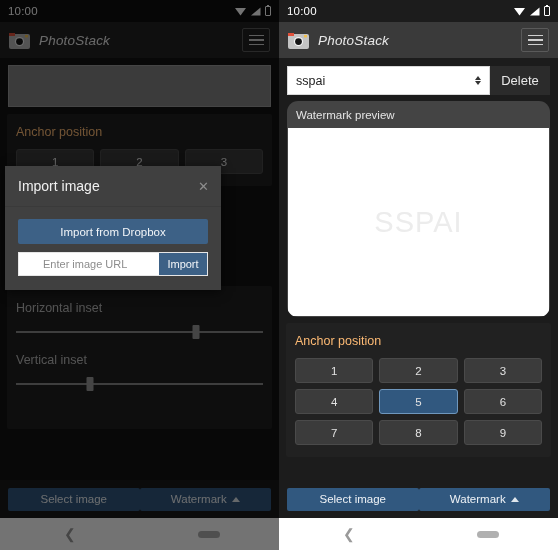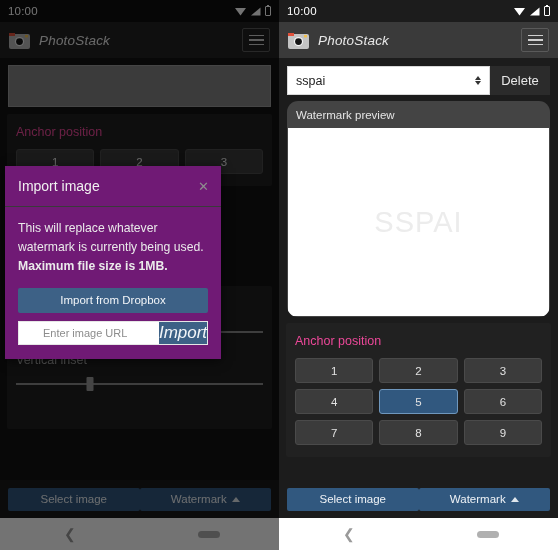--- a/index.html
+++ b/index.html
@@ -58,21 +58,21 @@
   
   .img-placeholder {
     margin: 7px 8px;
     height: 42px;
     background: #848484;
     border: 1px solid #9a9a9a;
   }
 
   
   .section { background: #212121; margin: 6px 7px; padding: 11px 9px 12px; border-radius: 2px; }
-  .section-label { color: #ec4899; font-size: 12.5px; margin-bottom: 10px; }
+  .section-label { color: #fdba74; font-size: 12.5px; margin-bottom: 10px; }
   .anchor-grid { display: grid; grid-template-columns: repeat(3, 1fr); gap: 6px; }
   .anchor-btn {
     height: 25px;
     background: #3b3b3b;
     border: 1px solid #4a4a4a;
     border-radius: 3px;
     color: #e2e2e2;
     font-size: 11.5px;
     display: flex; align-items: center; justify-content: center;
   }
@@ -133,42 +133,42 @@
     display: flex; align-items: center;
   }
   .nav-back { width: 50%; display: flex; justify-content: center; align-items: center; color: #9a9a9a; font-size: 14px; }
   .nav-home { flex: 1; display: flex; justify-content: center; align-items: center; }
   .nav-home i { display: block; width: 22px; height: 7px; background: #b0b0b0; border-radius: 4px; }
 
   
   .scrim { position: absolute; inset: 0; background: rgba(0,0,0,0.55); }
   .dialog {
     position: absolute; left: 5px; top: 166px; width: 216px;
-    background: #701a75;
+    background: #404040;
     box-shadow: 0 2px 10px rgba(0,0,0,.6);
   }
   .dlg-head {
     display: flex; align-items: center;
     padding: 12px 12px 12px 13px;
     border-bottom: 1px solid #3a3a3a;
   }
   .dlg-title { color: #f0f0f0; font-size: 14px; }
   .dlg-close { margin-left: auto; color: #8e8e8e; font-size: 13px; line-height: 1; }
   .dlg-body { padding: 12px 13px 14px; }
   .dlg-text { color: #eaeaea; font-size: 12.2px; line-height: 1.55; margin-bottom: 12px; }
   .dlg-text b { font-weight: bold; }
   .dlg-btn {
     height: 25px; background: #3d6186; color: #f2f5f8;
     font-size: 11.5px; border-radius: 2px;
     display: flex; align-items: center; justify-content: center;
     margin-bottom: 8px;
   }
   .url-row { display: flex; height: 24px; border: 1px solid #e6e6e6; }
   .url-input { flex: 1; background: #fff; display: flex; align-items: center; padding: 0 24px; color: #8c8c8c; font-size: 11px; }
-  .url-go { width: 48px; background: #3d6186; color: #f2f5f8; font-size: 17px; display: flex; align-items: center; justify-content: center; font-style: italic; }
+  .url-go { width: 48px; background: #3d6186; color: #f2f5f8; font-size: 11px; display: flex; align-items: center; justify-content: center; }
 </style>
 </head>
 <body>
 
 <div class="stage">
 
   <div class="panel left">
 
     <div class="statusbar">
       <span class="clock">10:00</span>
@@ -242,23 +242,20 @@
     </div>
 
     <div class="scrim"></div>
 
     <div class="dialog">
       <div class="dlg-head">
         <span class="dlg-title">Import image</span>
         <span class="dlg-close">✕</span>
       </div>
       <div class="dlg-body">
-        <div class="dlg-text">
-          <span>This will replace whatever watermark is currently being used. </span><b>Maximum file size is 1MB.</b>
-        </div>
         <div class="dlg-btn">Import from Dropbox</div>
         <div class="url-row">
           <div class="url-input">Enter image URL</div>
           <div class="url-go">Import</div>
         </div>
       </div>
     </div>
   </div>
 
   <div class="panel right">

